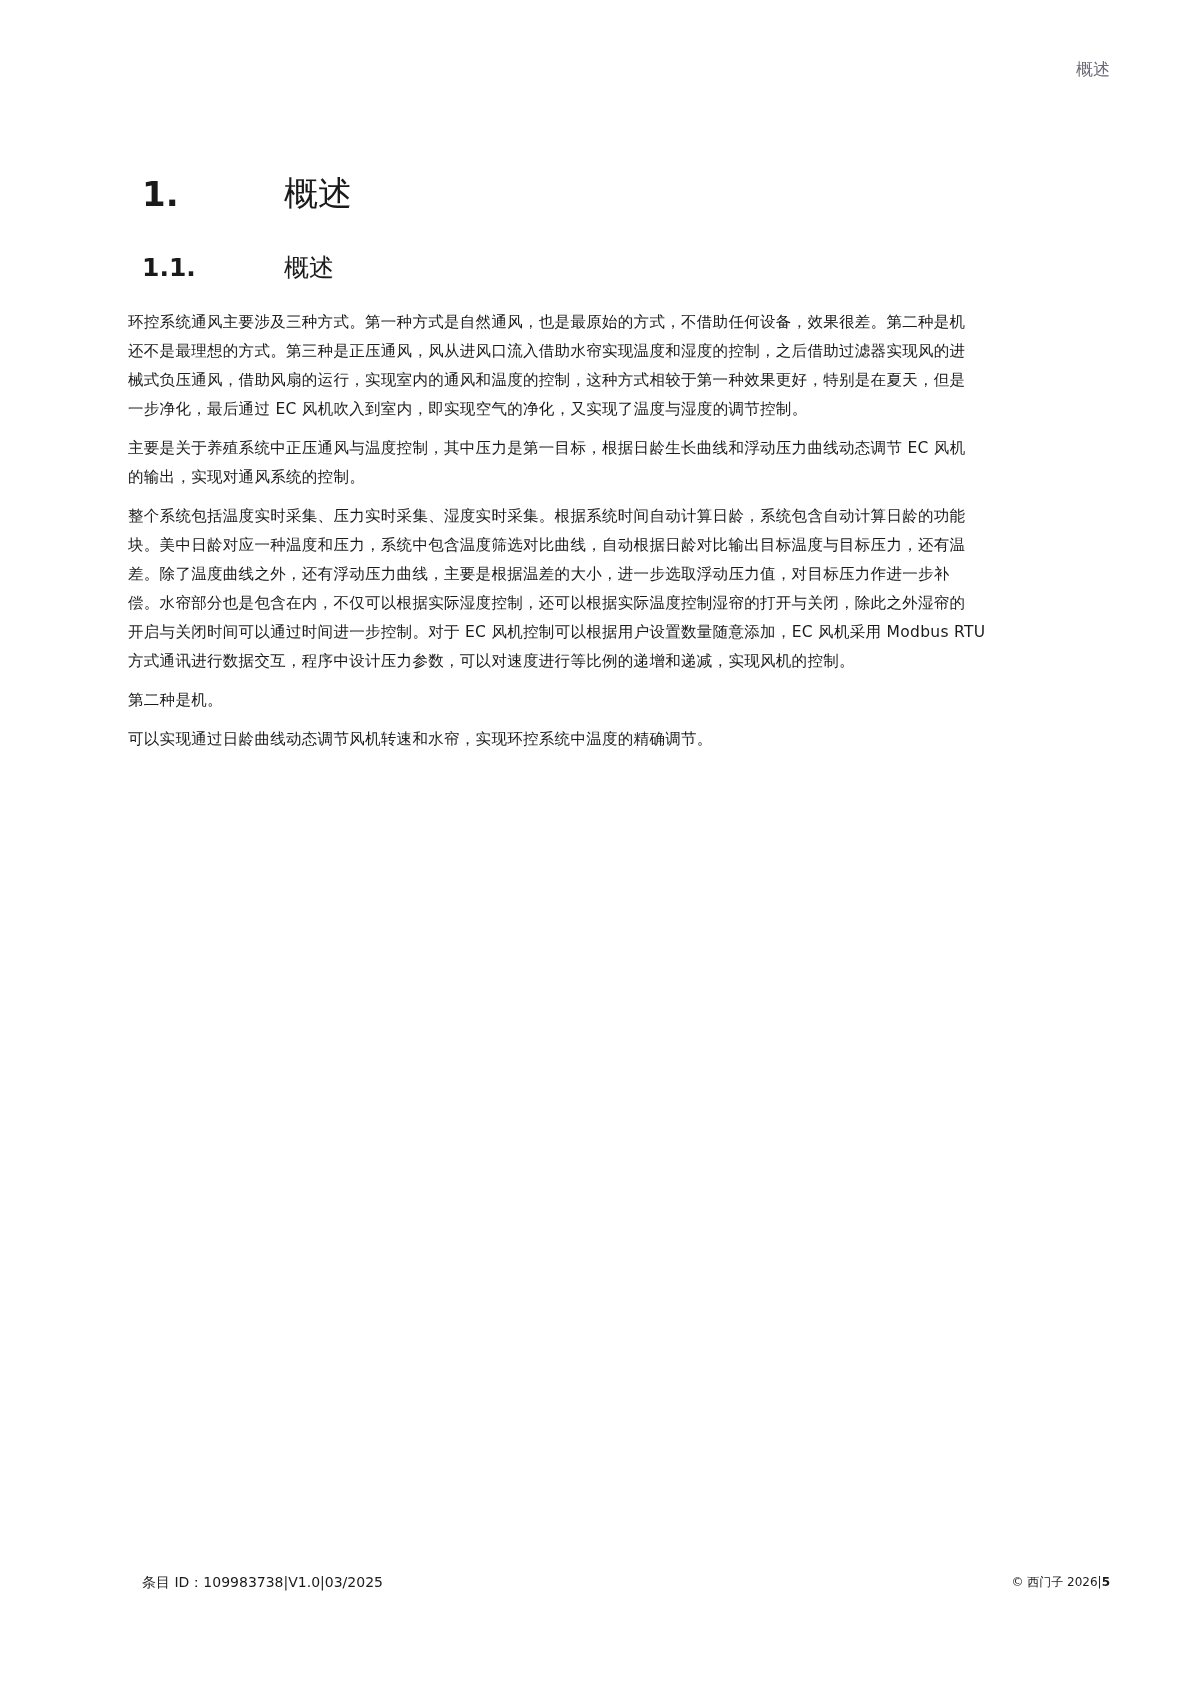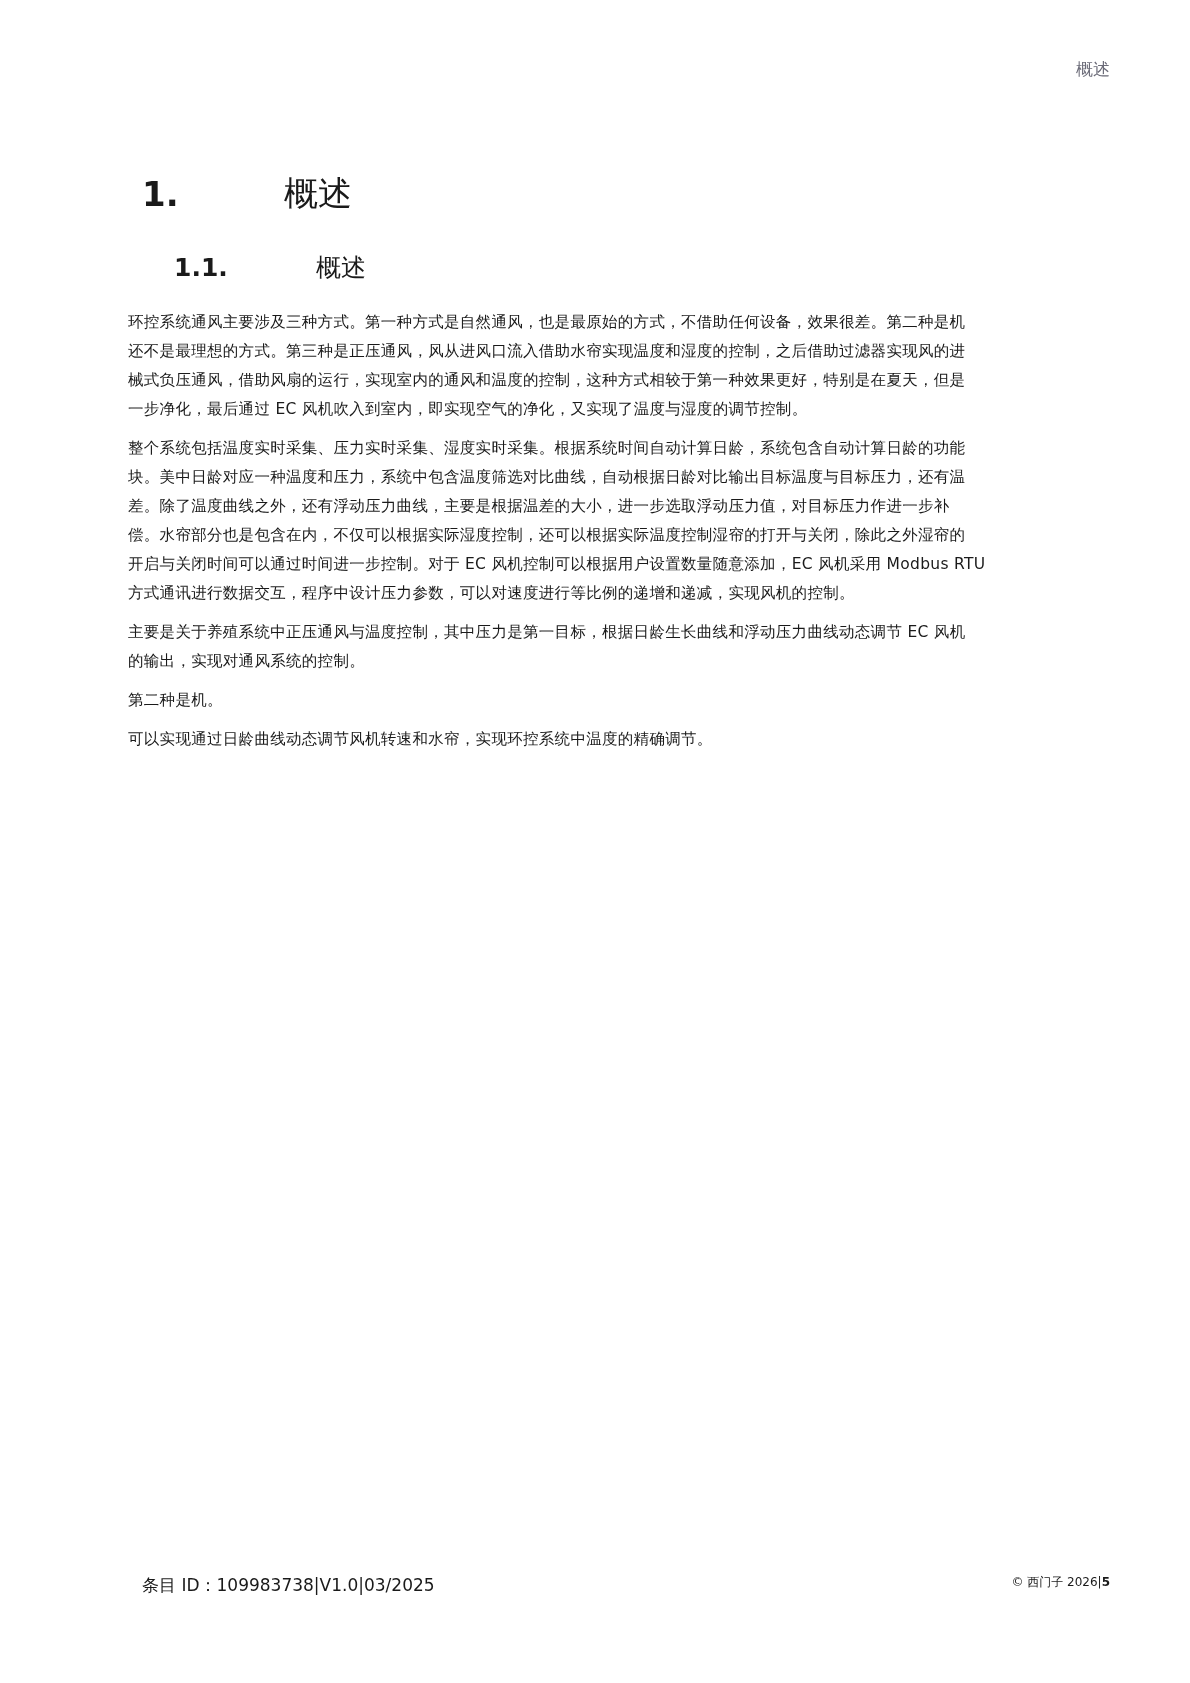--- a/index.html
+++ b/index.html
@@ -2,27 +2,27 @@
 <html><head>
   <meta charset="utf-8">
   <style>
     html, body { margin: 0; padding: 0; background: #ffffff; }
     body { width: 1190px; height: 1683px; position: relative; overflow: hidden;
            font-family: "DejaVu Sans", "Liberation Sans", sans-serif; color: #1a1a1a; }
     .running-header { position: absolute; top: 58px; right: 80px; font-size: 17px; color: #6b6b78; }
     .h1 { position: absolute; top: 172px; left: 142px; height: 44px; display: flex; align-items: center; }
     .h1 .num { width: 142px; font-size: 34px; font-weight: bold; }
     .h1 .title { font-size: 34px; }
-    .h2 { position: absolute; top: 250px; left: 142px; height: 34px; display: flex; align-items: center; margin-left: 32px; }
+    .h2 { position: absolute; top: 250px; left: 142px; height: 34px; display: flex; align-items: center; }
     .h2 .num { width: 142px; font-size: 25px; font-weight: bold; }
     .h2 .title { font-size: 25px; }
     .body { position: absolute; top: 308px; left: 128px; width: 960px; font-size: 15.5px; }
     .para { margin: 0 0 10px 0; }
     .line { height: 29px; line-height: 29px; white-space: nowrap; letter-spacing: 0.3px; }
-    .footer-left { position: absolute; top: 1574px; left: 142px; font-size: 17px; text-align: right; }
+    .footer-left { position: absolute; top: 1574px; left: 142px; font-size: 14px; text-align: right; }
     .footer-right { position: absolute; top: 1574px; right: 80px; font-size: 12px; }
     .footer-right b { font-weight: bold; }
   </style>
 </head>
 <body>
 
 <div class="running-header">概述</div>
 
 <div class="h1">
   <span class="num">1.</span>
@@ -35,30 +35,30 @@
 </div>
 
 <div class="body">
   <div class="para">
     <div class="line">环控系统通风主要涉及三种方式。第一种方式是自然通风，也是最原始的方式，不借助任何设备，效果很差。第二种是机</div>
     <div class="line">还不是最理想的方式。第三种是正压通风，风从进风口流入借助水帘实现温度和湿度的控制，之后借助过滤器实现风的进</div>
     <div class="line">械式负压通风，借助风扇的运行，实现室内的通风和温度的控制，这种方式相较于第一种效果更好，特别是在夏天，但是</div>
     <div class="line">一步净化，最后通过 EC 风机吹入到室内，即实现空气的净化，又实现了温度与湿度的调节控制。</div>
   </div>
   <div class="para">
+    <div class="line">主要是关于养殖系统中正压通风与温度控制，其中压力是第一目标，根据日龄生长曲线和浮动压力曲线动态调节 EC 风机</div>
+    <div class="line">的输出，实现对通风系统的控制。</div>
+  </div>
+  <div class="para">
     <div class="line">整个系统包括温度实时采集、压力实时采集、湿度实时采集。根据系统时间自动计算日龄，系统包含自动计算日龄的功能</div>
     <div class="line">块。美中日龄对应一种温度和压力，系统中包含温度筛选对比曲线，自动根据日龄对比输出目标温度与目标压力，还有温</div>
     <div class="line">差。除了温度曲线之外，还有浮动压力曲线，主要是根据温差的大小，进一步选取浮动压力值，对目标压力作进一步补</div>
     <div class="line">偿。水帘部分也是包含在内，不仅可以根据实际湿度控制，还可以根据实际温度控制湿帘的打开与关闭，除此之外湿帘的</div>
     <div class="line">开启与关闭时间可以通过时间进一步控制。对于 EC 风机控制可以根据用户设置数量随意添加，EC 风机采用 Modbus RTU</div>
     <div class="line">方式通讯进行数据交互，程序中设计压力参数，可以对速度进行等比例的递增和递减，实现风机的控制。</div>
-  </div>
-  <div class="para">
-    <div class="line">主要是关于养殖系统中正压通风与温度控制，其中压力是第一目标，根据日龄生长曲线和浮动压力曲线动态调节 EC 风机</div>
-    <div class="line">的输出，实现对通风系统的控制。</div>
   </div>
   <div class="para">
     <div class="line">第二种是机。</div>
   </div>
   <div class="para">
     <div class="line">可以实现通过日龄曲线动态调节风机转速和水帘，实现环控系统中温度的精确调节。</div>
   </div>
 </div>
 
 <div class="footer-left">条目 ID：109983738|V1.0|03/2025</div>

